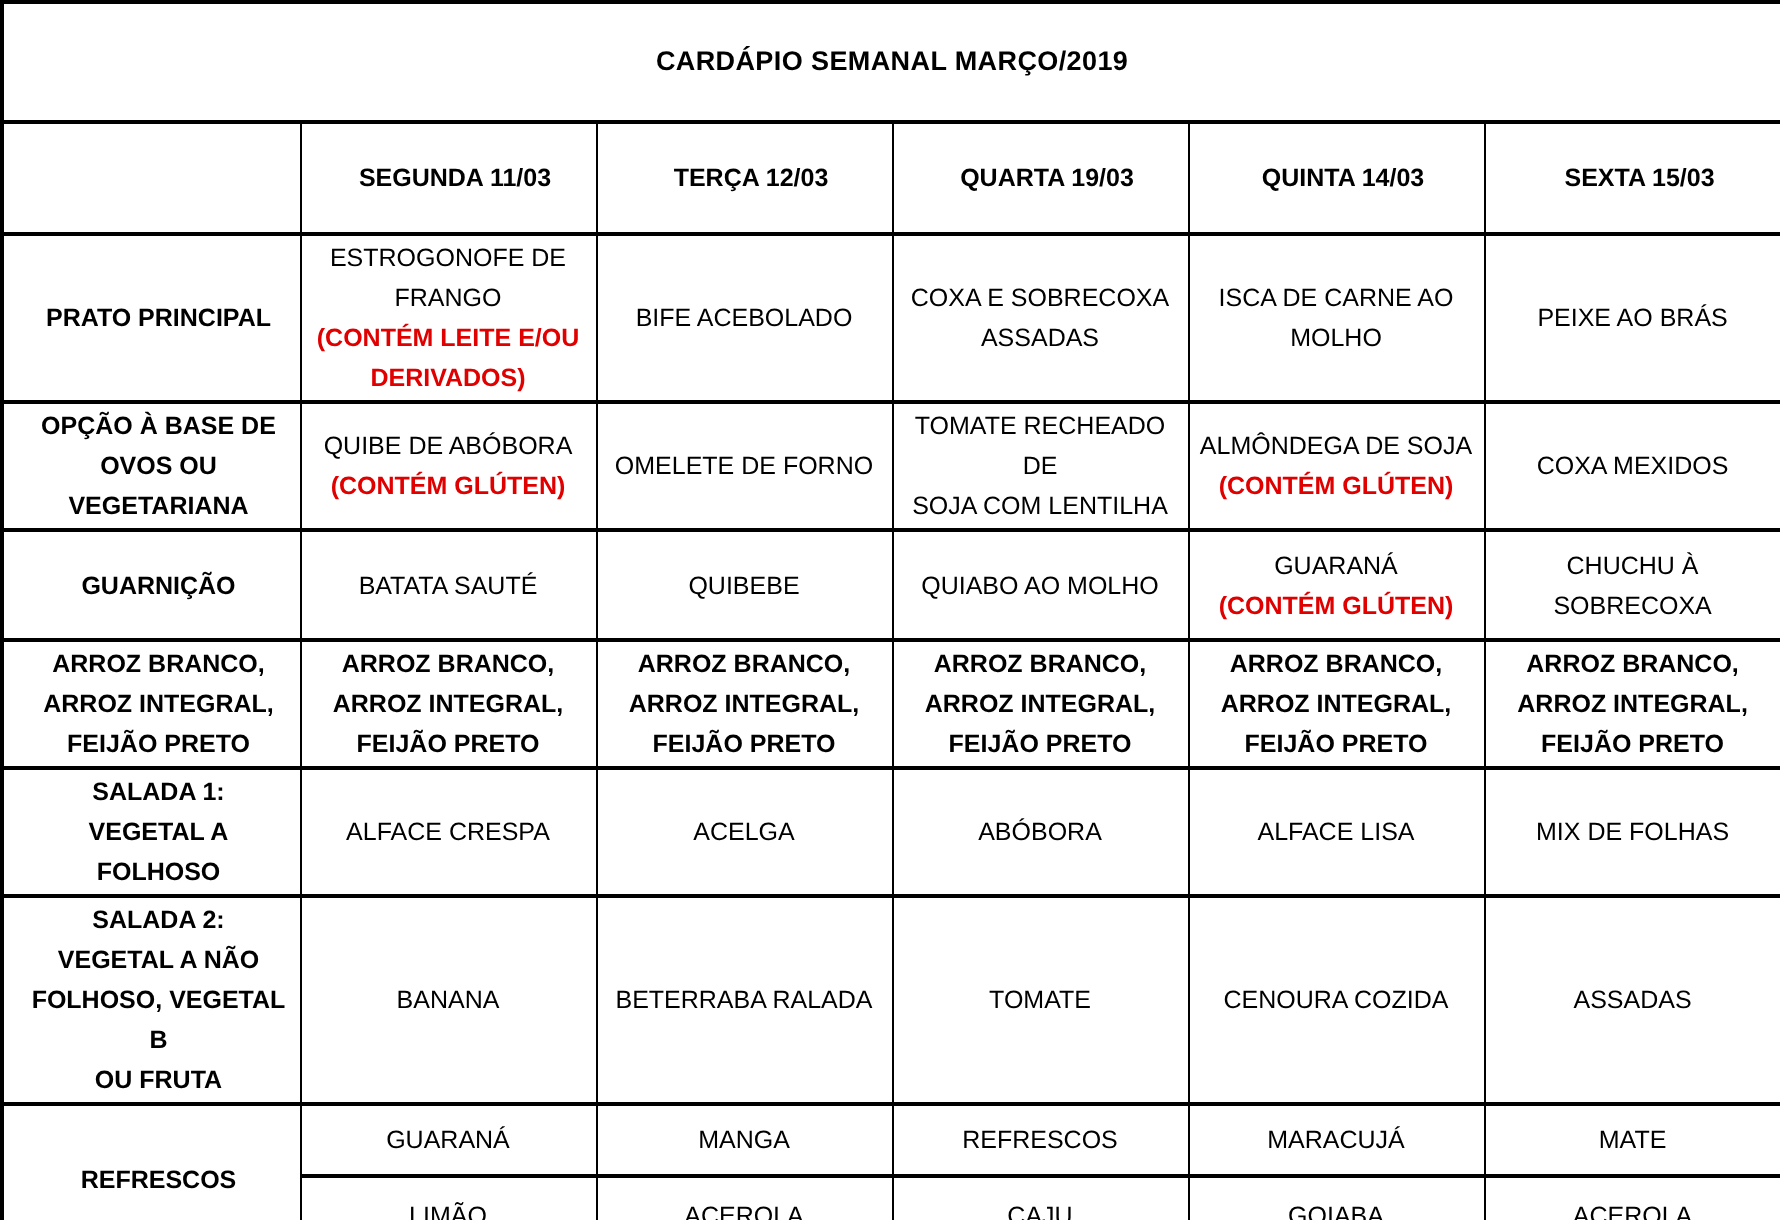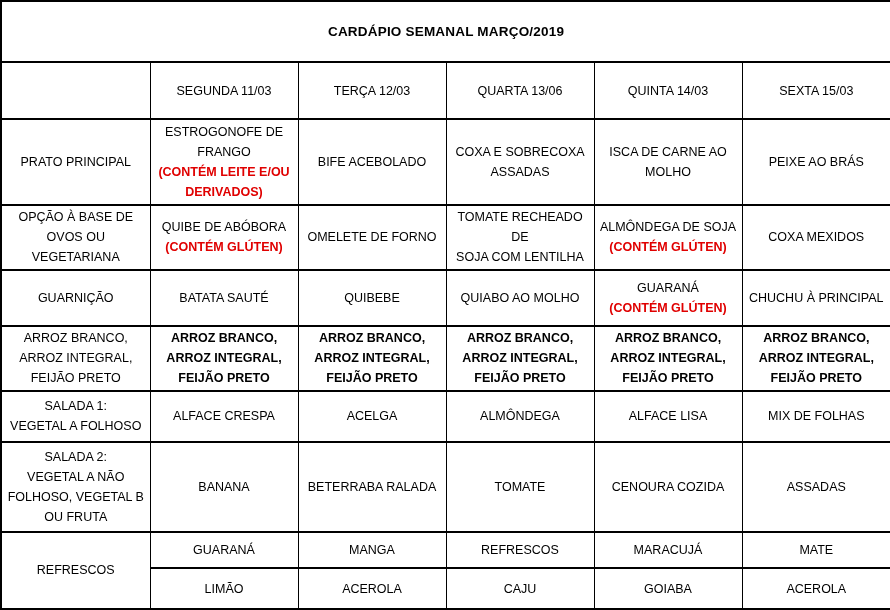--- a/index.html
+++ b/index.html
@@ -3,21 +3,21 @@
 <meta charset="utf-8">
 <style>
   html,body{margin:0;padding:0;background:#ffffff;overflow:hidden;}
   body{width:890px;height:610px;font-family:"Liberation Sans","DejaVu Sans",sans-serif;color:#000;}
   table{border-collapse:collapse;width:890px;height:610px;table-layout:fixed;border:2px solid #000;}
   td{border:1px solid #000;border-top-width:2px;border-bottom-width:2px;
      text-align:center;vertical-align:middle;padding:1px 3px;
      font-size:12.5px;line-height:20px;overflow:hidden;}
   .pre{white-space:pre-line;}
   .bold{font-weight:bold;}
-  .label{font-weight:normal;}
+  .label{font-weight:bold;padding-left:10px;}
   .title-cell{font-weight:bold;font-size:13.5px;letter-spacing:0.2px;}
   .allergen{color:var(--allergen,#e00000);font-weight:bold;}
   .r-title{height:60px}.r-head{height:56px}
   .r1{height:83px}.r2{height:60px}.r3{height:55px}.r4{height:64px}
   .r5{height:50px}.r6{height:88px}.r7{height:36px}.r8{height:40px}
 </style>
 </head>
 <body>
 
 <table>
@@ -32,21 +32,21 @@
 
   <tbody>
       <tr class="r-title">
     <td colspan="6" class="title-cell">CARDÁPIO SEMANAL MARÇO/2019</td>
   </tr>
 
   <tr class="r-head">
     <td class="label"></td>
     <td class="label">SEGUNDA 11/03</td>
     <td class="label">TERÇA 12/03</td>
-    <td class="label">QUARTA 13/06</td>
+    <td class="label">QUARTA 19/03</td>
     <td class="label">QUINTA 14/03</td>
     <td class="label">SEXTA 15/03</td>
   </tr>
 
   <tr class="r1">
     <td class="label">
       <div class="pre">PRATO PRINCIPAL</div>
     </td>
     <td>
       <div class="pre">ESTROGONOFE DE
@@ -107,21 +107,21 @@
       <div class="pre">QUIBEBE</div>
     </td>
     <td>
       <div class="pre">QUIABO AO MOLHO</div>
     </td>
     <td>
       <div class="pre">GUARANÁ</div>
       <div class="pre allergen">(CONTÉM GLÚTEN)</div>
     </td>
     <td>
-      <div class="pre">CHUCHU À PRINCIPAL</div>
+      <div class="pre">CHUCHU À SOBRECOXA</div>
     </td>
   </tr>
 
   <tr class="r4">
     <td class="label">
       <div class="pre">ARROZ BRANCO,
 ARROZ INTEGRAL,
 FEIJÃO PRETO</div>
     </td>
     <td class="bold">
@@ -156,21 +156,21 @@
       <div class="pre">SALADA 1:
 VEGETAL A FOLHOSO</div>
     </td>
     <td>
       <div class="pre">ALFACE CRESPA</div>
     </td>
     <td>
       <div class="pre">ACELGA</div>
     </td>
     <td>
-      <div class="pre">ALMÔNDEGA</div>
+      <div class="pre">ABÓBORA</div>
     </td>
     <td>
       <div class="pre">ALFACE LISA</div>
     </td>
     <td>
       <div class="pre">MIX DE FOLHAS</div>
     </td>
   </tr>
 
   <tr class="r6">

